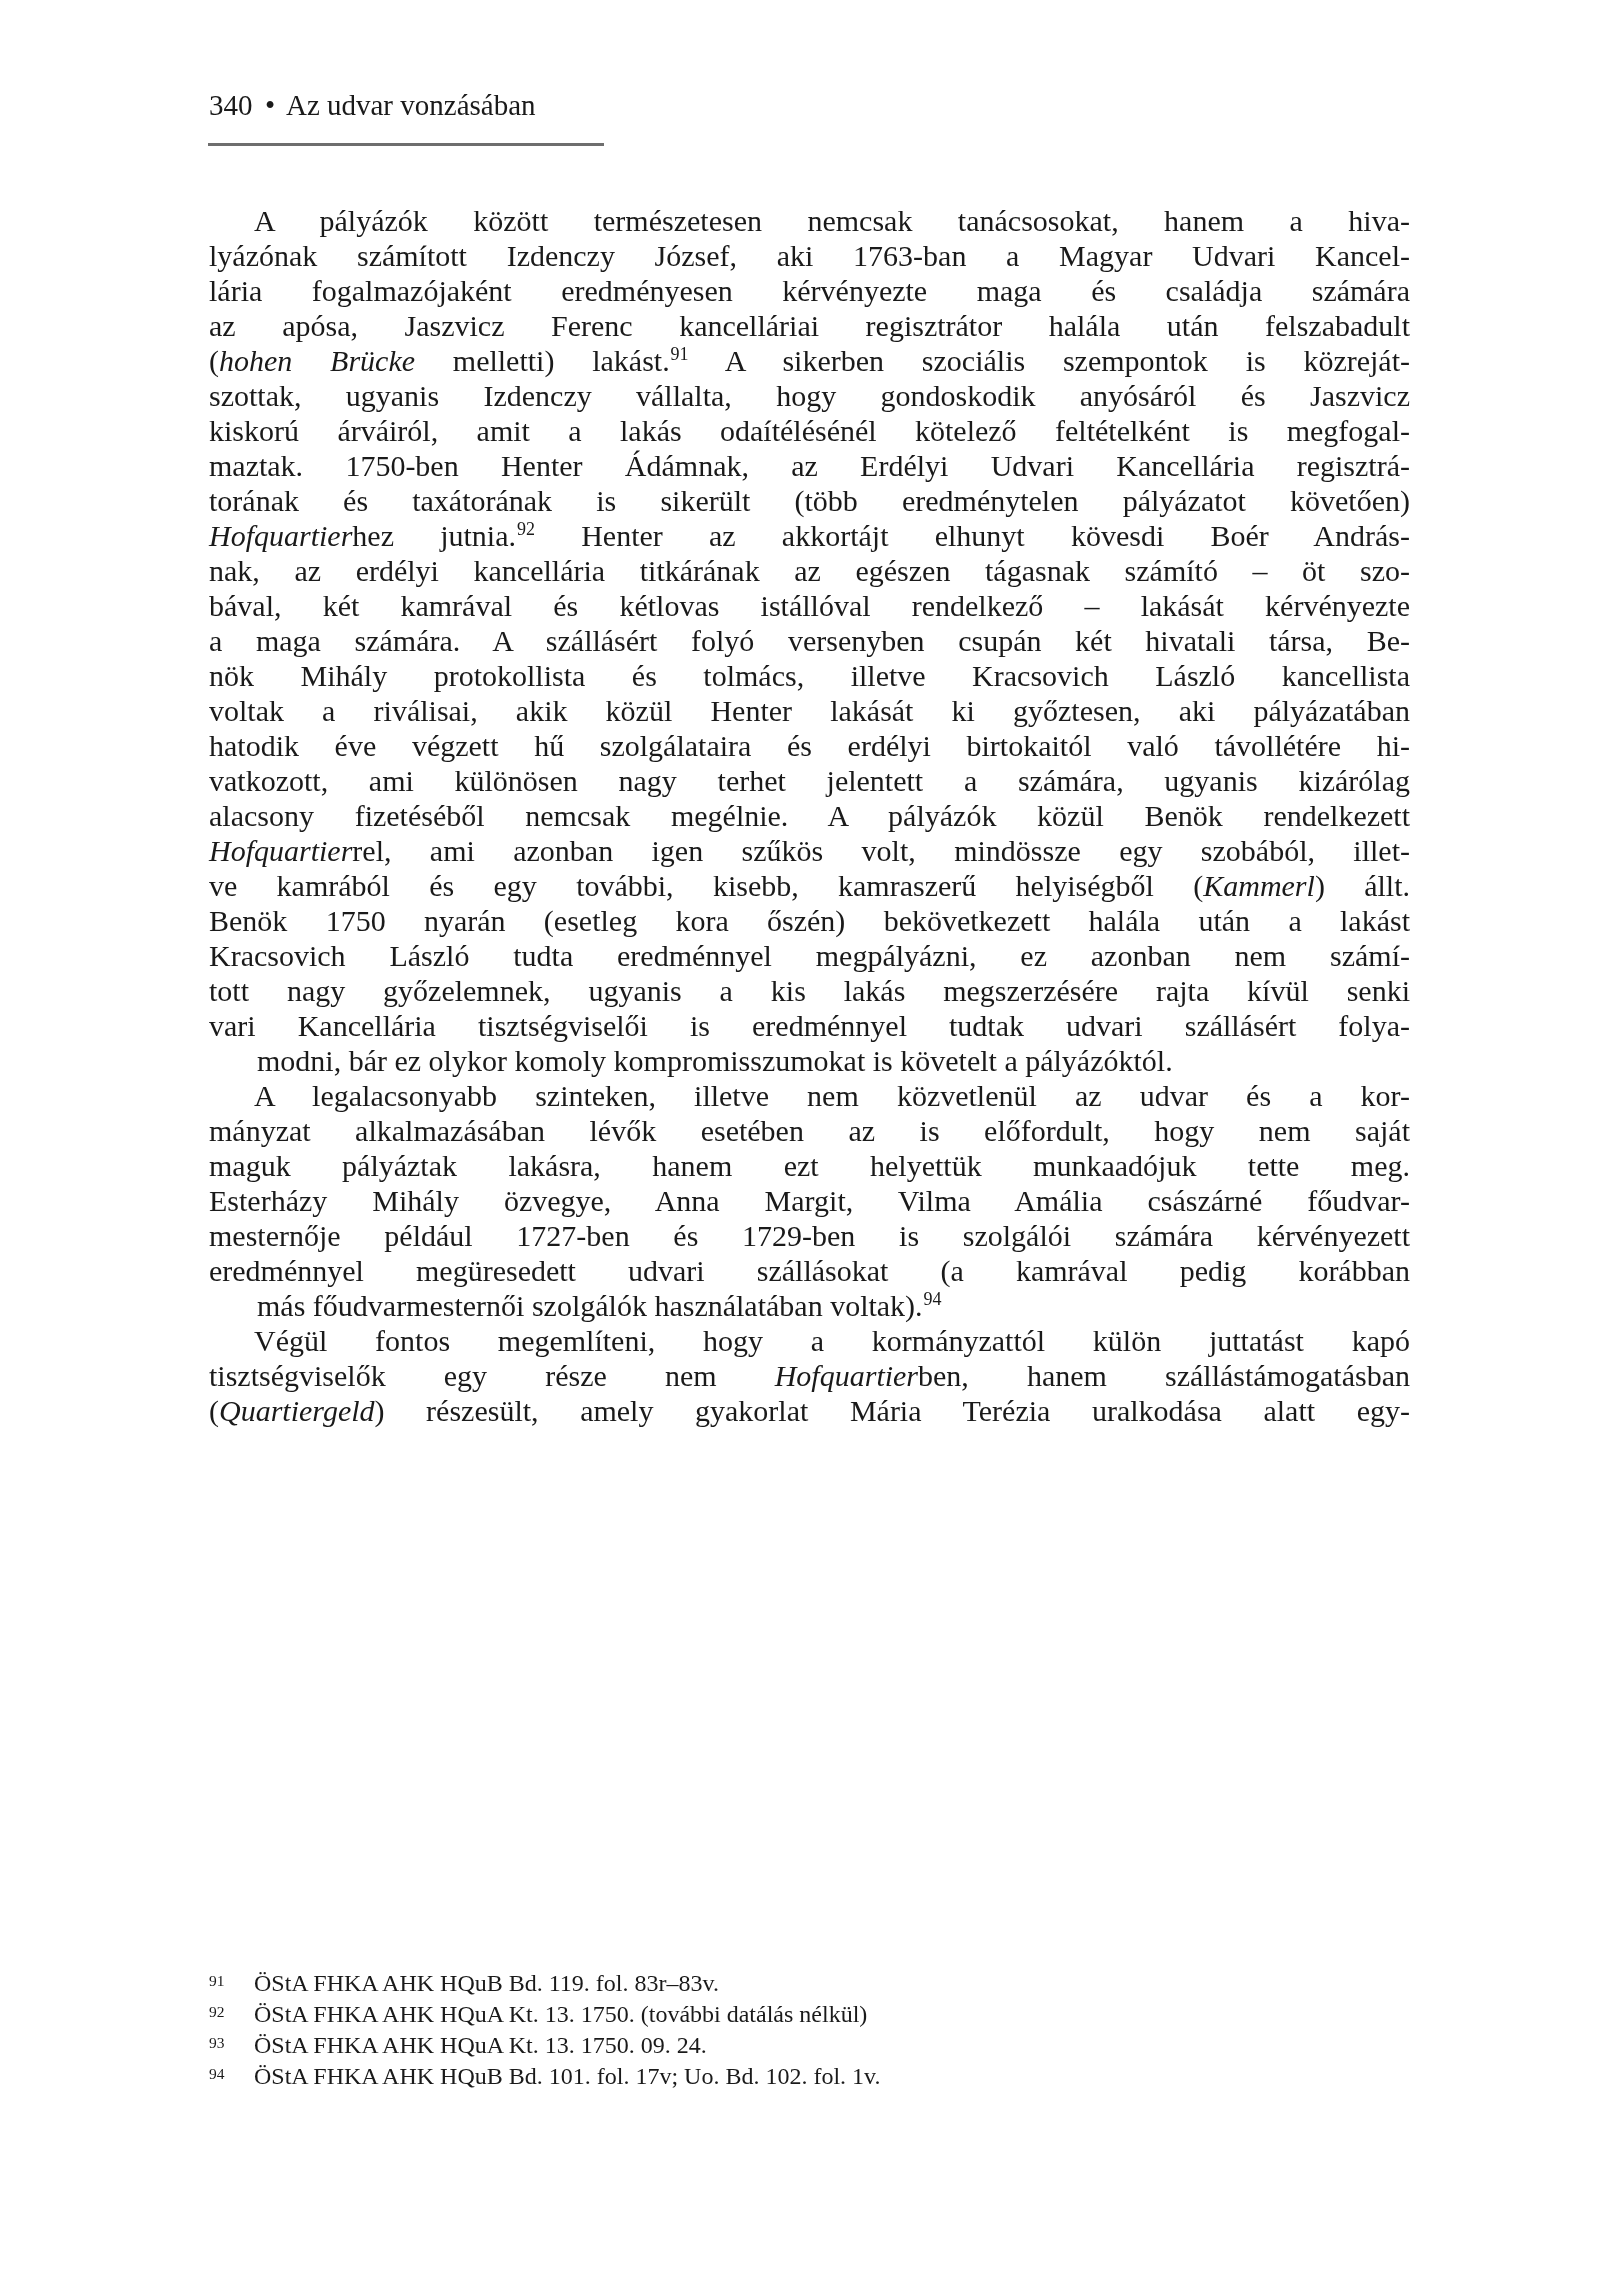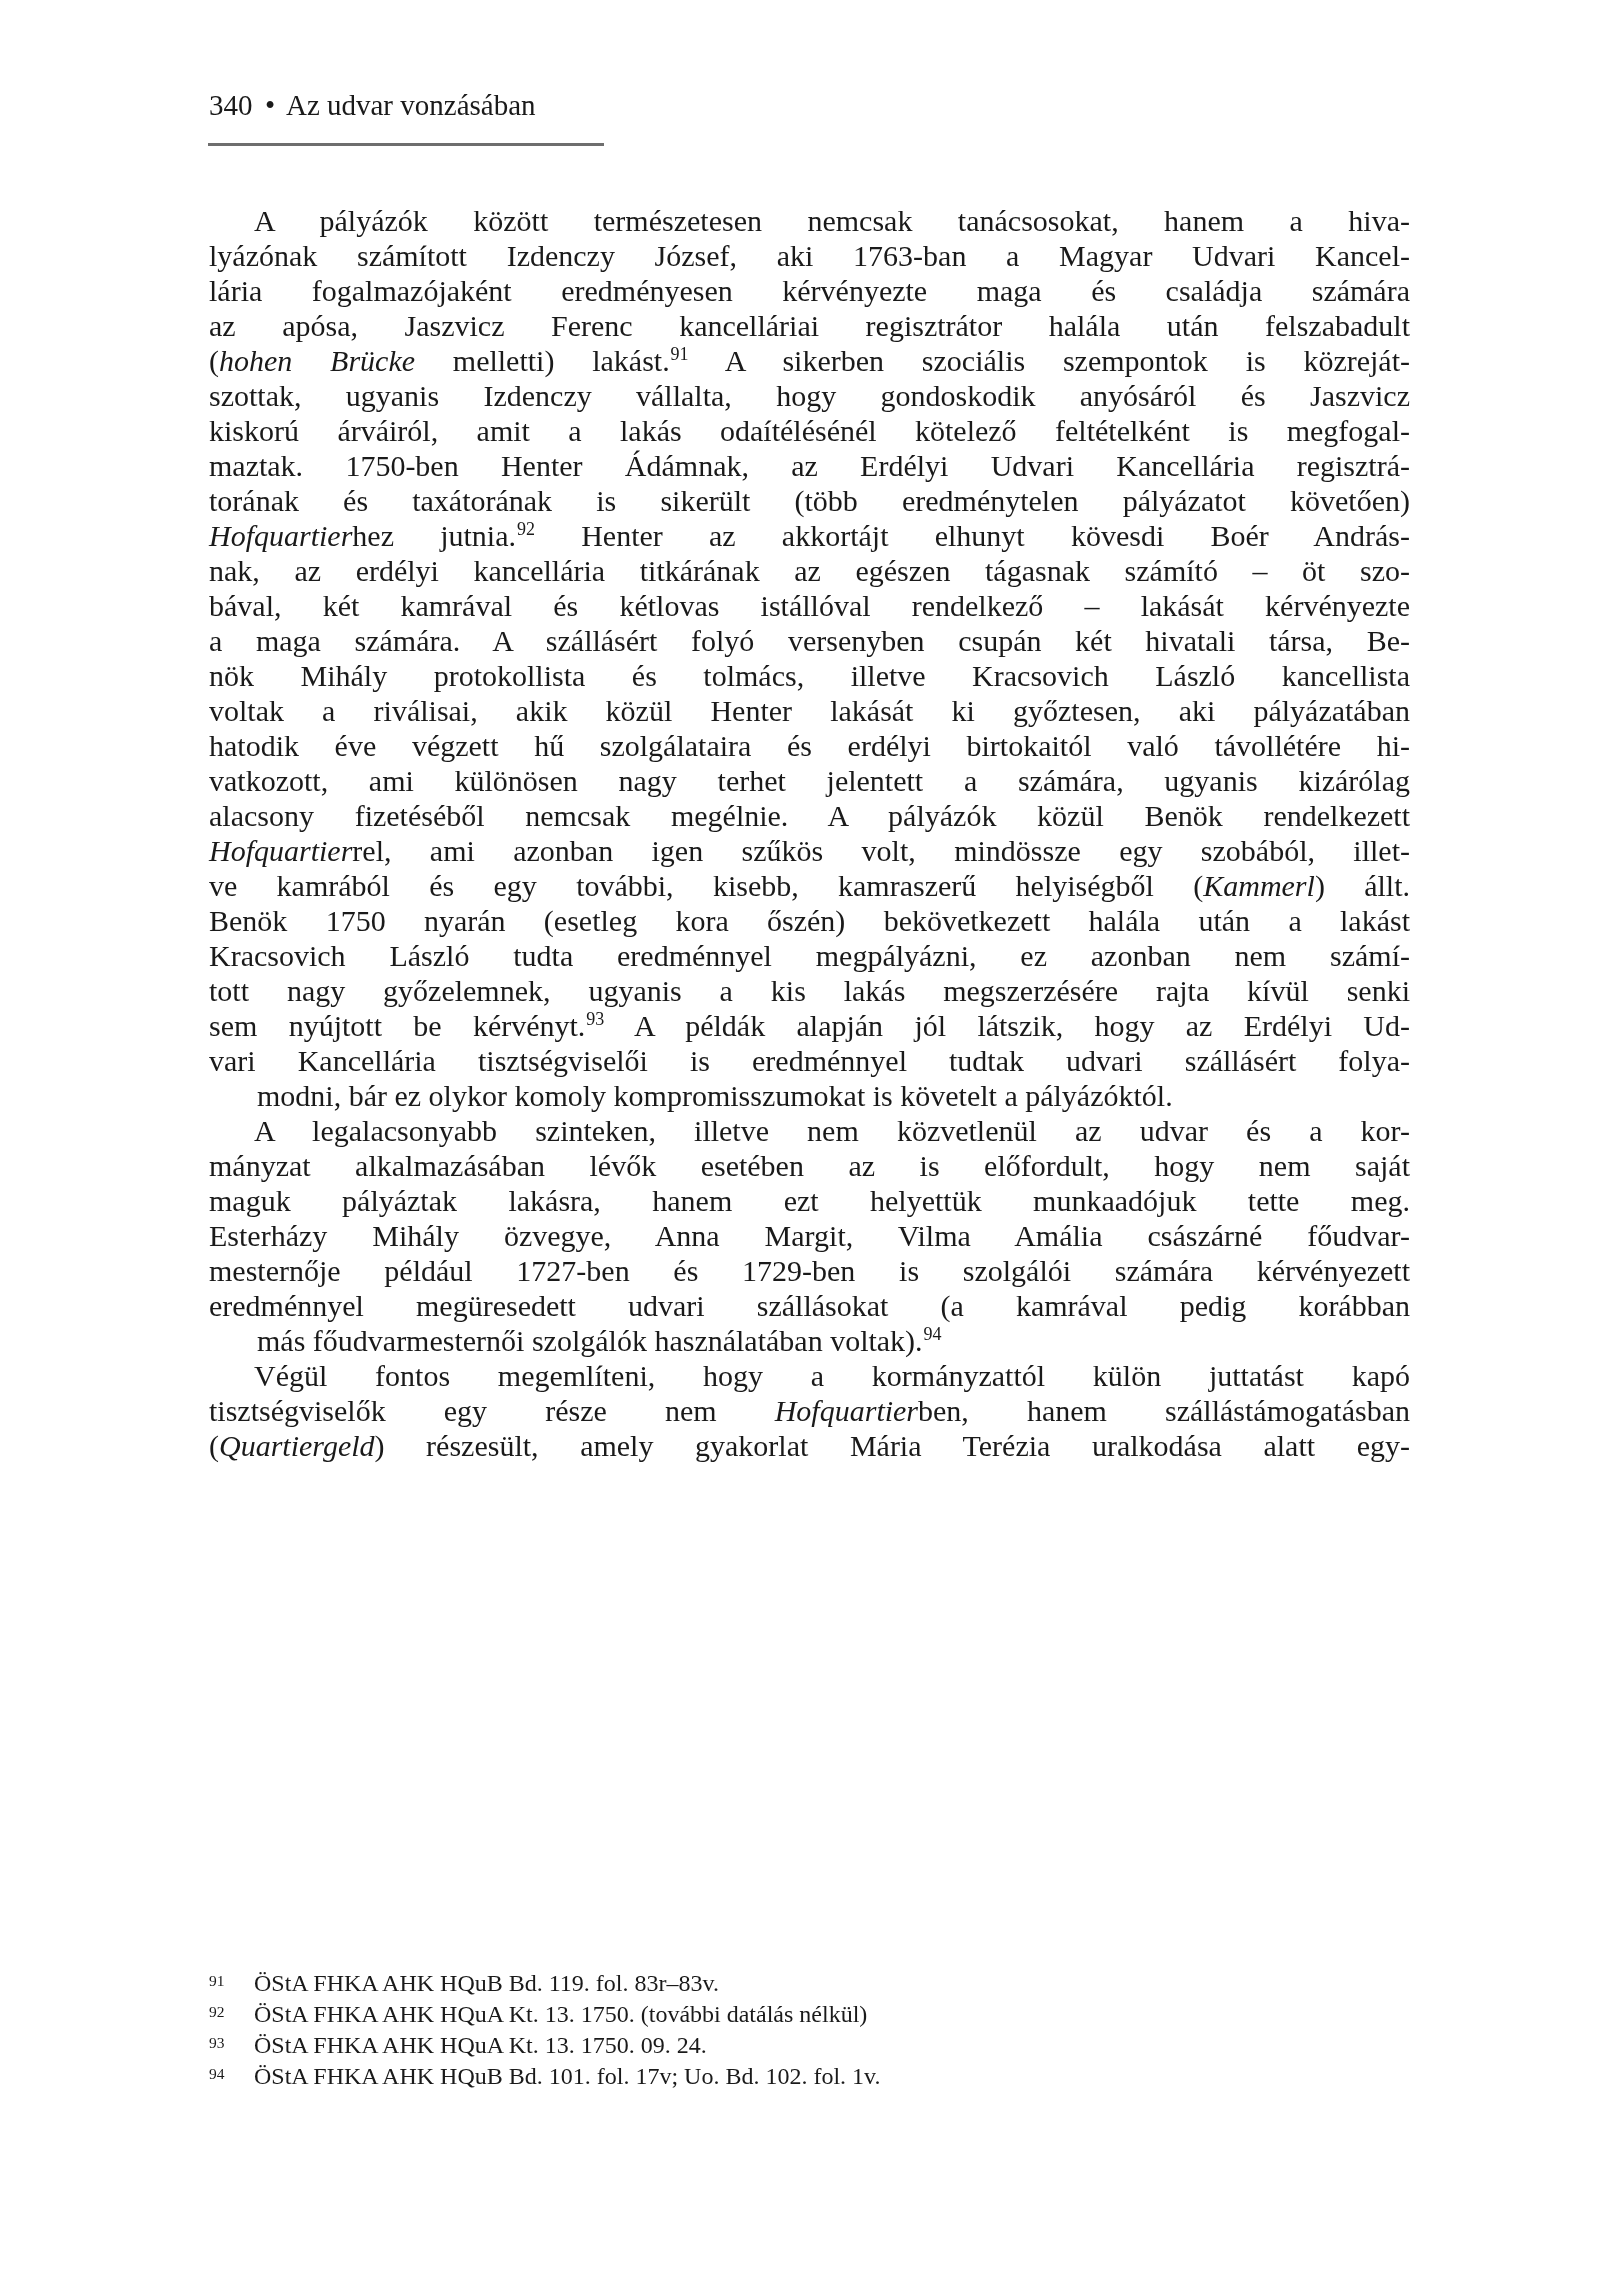--- a/index.html
+++ b/index.html
@@ -123,21 +123,20 @@
     <span class="line"><span>nök Mihály protokollista és tolmács, illetve Kracsovich László kancellista</span></span>
     <span class="line"><span>voltak a riválisai, akik közül Henter lakását ki győztesen, aki pályázatában</span></span>
     <span class="line"><span>hatodik éve végzett hű szolgálataira és erdélyi birtokaitól való távollétére hi-</span></span>
     <span class="line"><span>vatkozott, ami különösen nagy terhet jelentett a számára, ugyanis kizárólag</span></span>
     <span class="line"><span>alacsony fizetéséből nemcsak megélnie. A pályázók közül Benök rendelkezett</span></span>
     <span class="line"><em>Hofquartier</em><span>rel, ami azonban igen szűkös volt, mindössze egy szobából, illet-</span></span>
     <span class="line"><span>ve kamrából és egy további, kisebb, kamraszerű helyiségből (</span><em>Kammerl</em><span>) állt.</span></span>
     <span class="line"><span>Benök 1750 nyarán (esetleg kora őszén) bekövetkezett halála után a lakást</span></span>
     <span class="line"><span>Kracsovich László tudta eredménnyel megpályázni, ez azonban nem számí-</span></span>
     <span class="line"><span>tott nagy győzelemnek, ugyanis a kis lakás megszerzésére rajta kívül senki</span></span>
-    <span class="line"><span>sem nyújtott be kérvényt.</span><sup class="fnref">93</sup><span> A példák alapján jól látszik, hogy az Erdélyi Ud-</span></span>
     <span class="line"><span>vari Kancellária tisztségviselői is eredménnyel tudtak udvari szállásért folya-</span></span>
     <span class="line last"><span>modni, bár ez olykor komoly kompromisszumokat is követelt a pályázóktól.</span></span>
     <span class="line indent"><span>A legalacsonyabb szinteken, illetve nem közvetlenül az udvar és a kor-</span></span>
     <span class="line"><span>mányzat alkalmazásában lévők esetében az is előfordult, hogy nem saját</span></span>
     <span class="line"><span>maguk pályáztak lakásra, hanem ezt helyettük munkaadójuk tette meg.</span></span>
     <span class="line"><span>Esterházy Mihály özvegye, Anna Margit, Vilma Amália császárné főudvar-</span></span>
     <span class="line"><span>mesternője például 1727-ben és 1729-ben is szolgálói számára kérvényezett</span></span>
     <span class="line"><span>eredménnyel megüresedett udvari szállásokat (a kamrával pedig korábban</span></span>
     <span class="line last"><span>más főudvarmesternői szolgálók használatában voltak).</span><sup class="fnref">94</sup></span>
     <span class="line indent"><span>Végül fontos megemlíteni, hogy a kormányzattól külön juttatást kapó</span></span>

